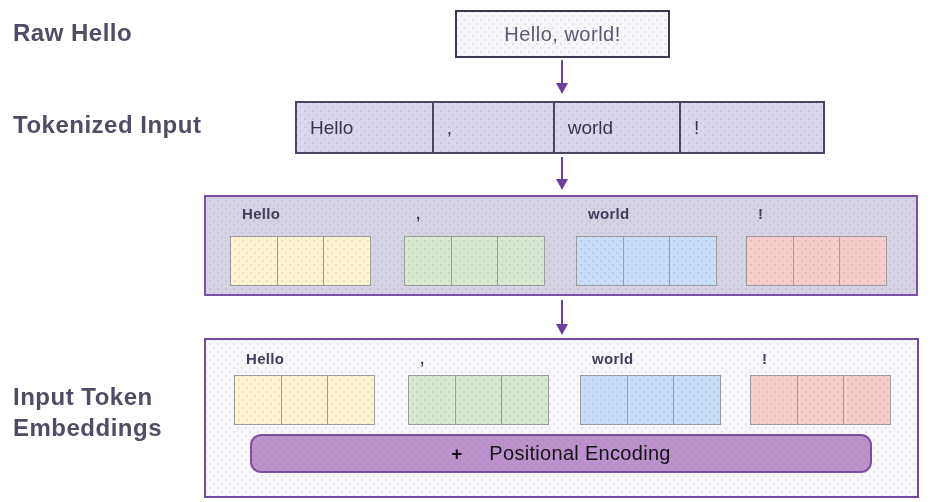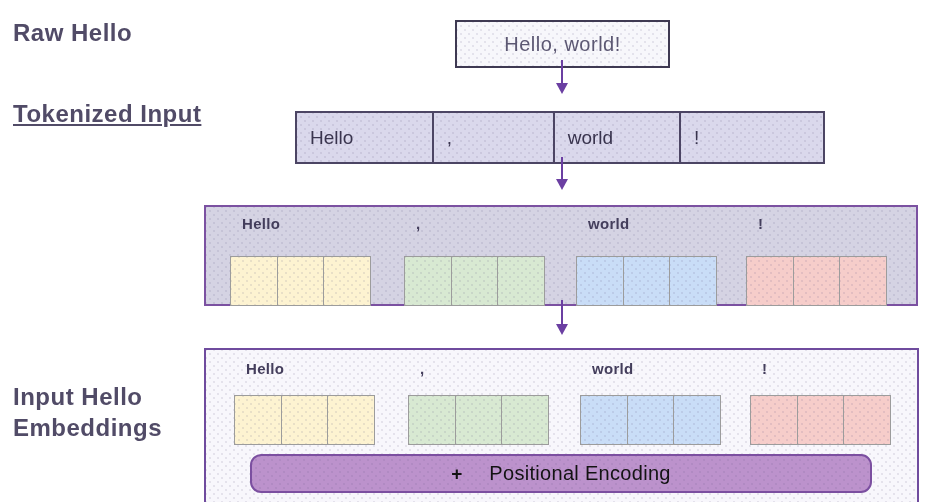--- a/index.html
+++ b/index.html
@@ -6,30 +6,29 @@
   body{font-family:"Liberation Sans","DejaVu Sans",sans-serif;}
   .canvas{position:relative;width:934px;height:502px;background:#ffffff;overflow:hidden;}
 
   
   .dotted{
     background-image:
       radial-gradient(rgba(96,86,130,0.13) 1px, transparent 1.3px),
       radial-gradient(rgba(96,86,130,0.13) 1px, transparent 1.3px);
     background-size:8px 8px;
     background-position:0 0,4px 4px;
-    margin-top:10px;
   }
 
   .stage-label{
     position:absolute;left:13px;
     color:#514b67;font-weight:bold;font-size:24px;
     letter-spacing:.5px;line-height:31px;
   }
   .lbl-raw{top:17px;}
-  .lbl-tok{top:98px;text-decoration:underline;}
+  .lbl-tok{top:109px;}
   .lbl-embed{top:196px;width:165px;}
   .lbl-input{top:381px;width:195px;}
 
   .raw-box{
     position:absolute;left:455px;top:10px;width:215px;height:48px;
     box-sizing:border-box;border:2px solid #3e3952;background-color:#f7f7fb;
     display:flex;align-items:center;justify-content:center;
     font-size:20px;color:#5c5873;letter-spacing:.5px;
   }
 
@@ -97,21 +96,21 @@
   .pos-bar .plus{font-size:19px;font-weight:bold;}
   .pos-bar .pe-label{font-size:20px;font-weight:normal;letter-spacing:.3px;}
 </style>
 </head>
 <body>
 
 <div class="canvas">
 
   <div class="stage-label lbl-raw">Raw Hello</div>
   <div class="stage-label lbl-tok">Tokenized Input</div>
-  <div class="stage-label lbl-input">Input Hello Embeddings</div>
+  <div class="stage-label lbl-input">Input Token Embeddings</div>
 
   <div class="raw-box dotted">
     <span>Hello, world!</span>
   </div>
 
   <div class="arrow arrow-1">
     <div class="shaft"></div>
     <div class="head"></div>
   </div>
 

